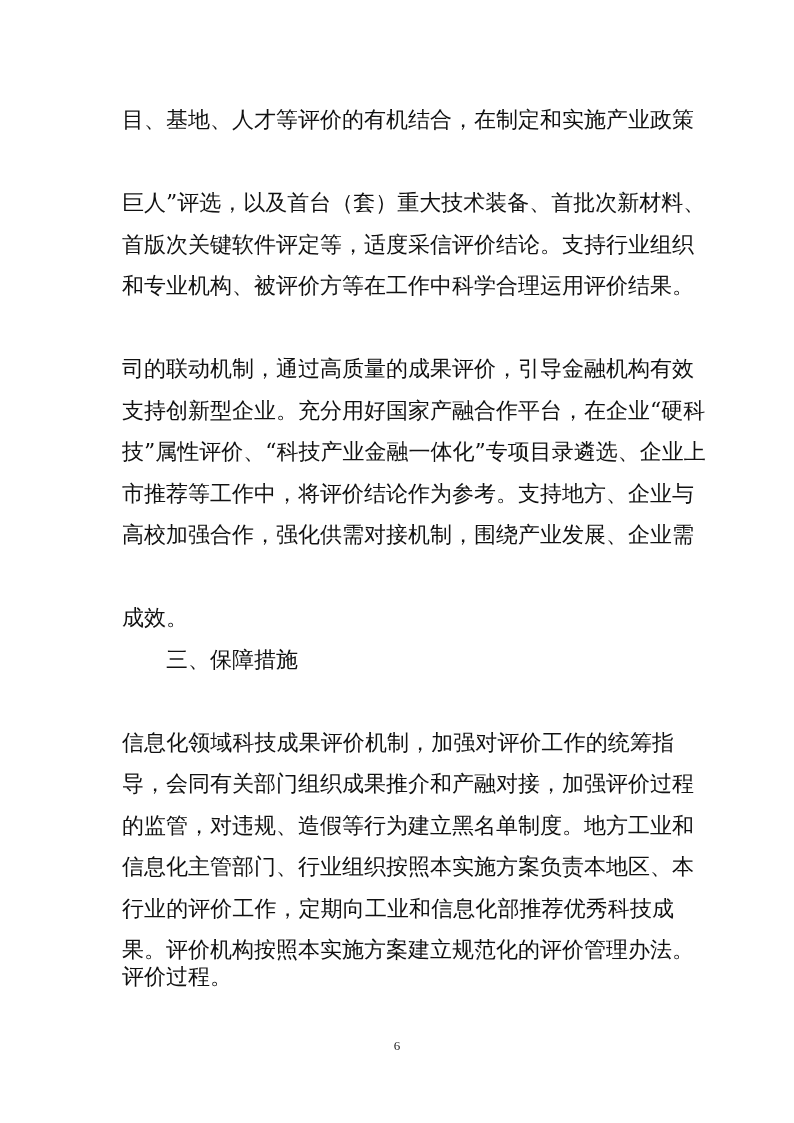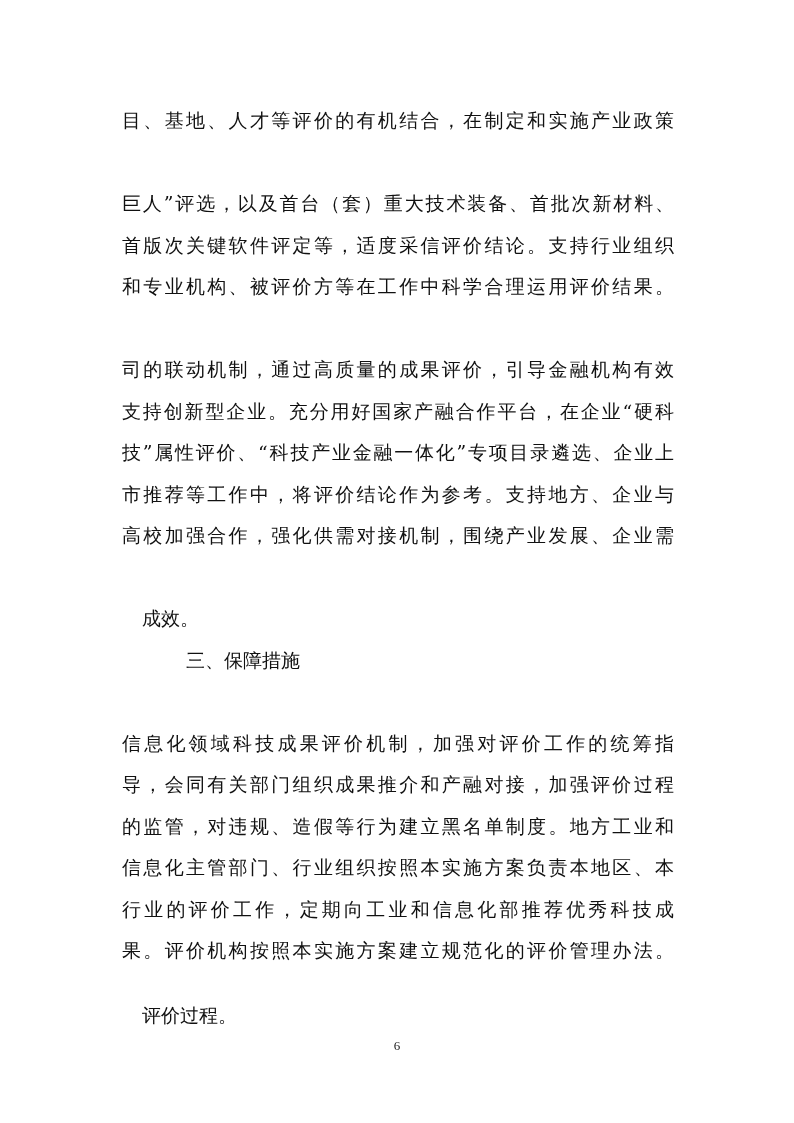--- a/index.html
+++ b/index.html
@@ -1,24 +1,24 @@
 <!DOCTYPE html>
 <html><head>
 <meta charset="utf-8">
 <style>
   html, body { margin:0; padding:0; background:#ffffff; }
   body { width:794px; height:1123px; position:relative; overflow:hidden; }
   .page { position:absolute; left:0; top:0; width:794px; height:1123px; background:#fff; }
   .line {
     position:absolute; left:122px; width:552px; height:30px;
     font-family: "DejaVu Serif", "Liberation Serif", serif;
-    font-size:19px; line-height:30px; color:#111;
+    font-size:22px; line-height:30px; color:#111;
     white-space:nowrap; text-align:justify; text-align-last:justify;
   }
-  .line.short { text-align-last:left;margin-left:20px; }
+  .line.short { text-align-last:left; }
   .line.indent { left:166px; width:508px; }
   .b { font-weight:bold; }
   .heading { font-family:"DejaVu Sans", "Liberation Sans", sans-serif; font-weight:normal; }
   .pagenum {
     position:absolute; left:387px; top:1038px; width:20px; text-align:center;
     font-family:"Liberation Serif", serif; font-size:13px; color:#222;
   }
 </style>
 </head>
 <body>
@@ -37,16 +37,16 @@
   <div class="line short" style="top:603px">成效。</div>
 
   <div class="line indent short heading" style="top:645px">三、保障措施</div>
 
   <div class="line" style="top:728px">信息化领域科技成果评价机制，加强对评价工作的统筹指</div>
   <div class="line" style="top:769px">导，会同有关部门组织成果推介和产融对接，加强评价过程</div>
   <div class="line" style="top:811px">的监管，对违规、造假等行为建立黑名单制度。地方工业和</div>
   <div class="line" style="top:852px">信息化主管部门、行业组织按照本实施方案负责本地区、本</div>
   <div class="line" style="top:894px">行业的评价工作，定期向工业和信息化部推荐优秀科技成</div>
   <div class="line" style="top:935px">果。评价机构按照本实施方案建立规范化的评价管理办法。</div>
-  <div class="line short" style="top:1000px">评价过程。</div>
+  <div class="line short" style="top:962px">评价过程。</div>
 
   <div class="pagenum">6</div>
 </div>
 
 </body></html>

